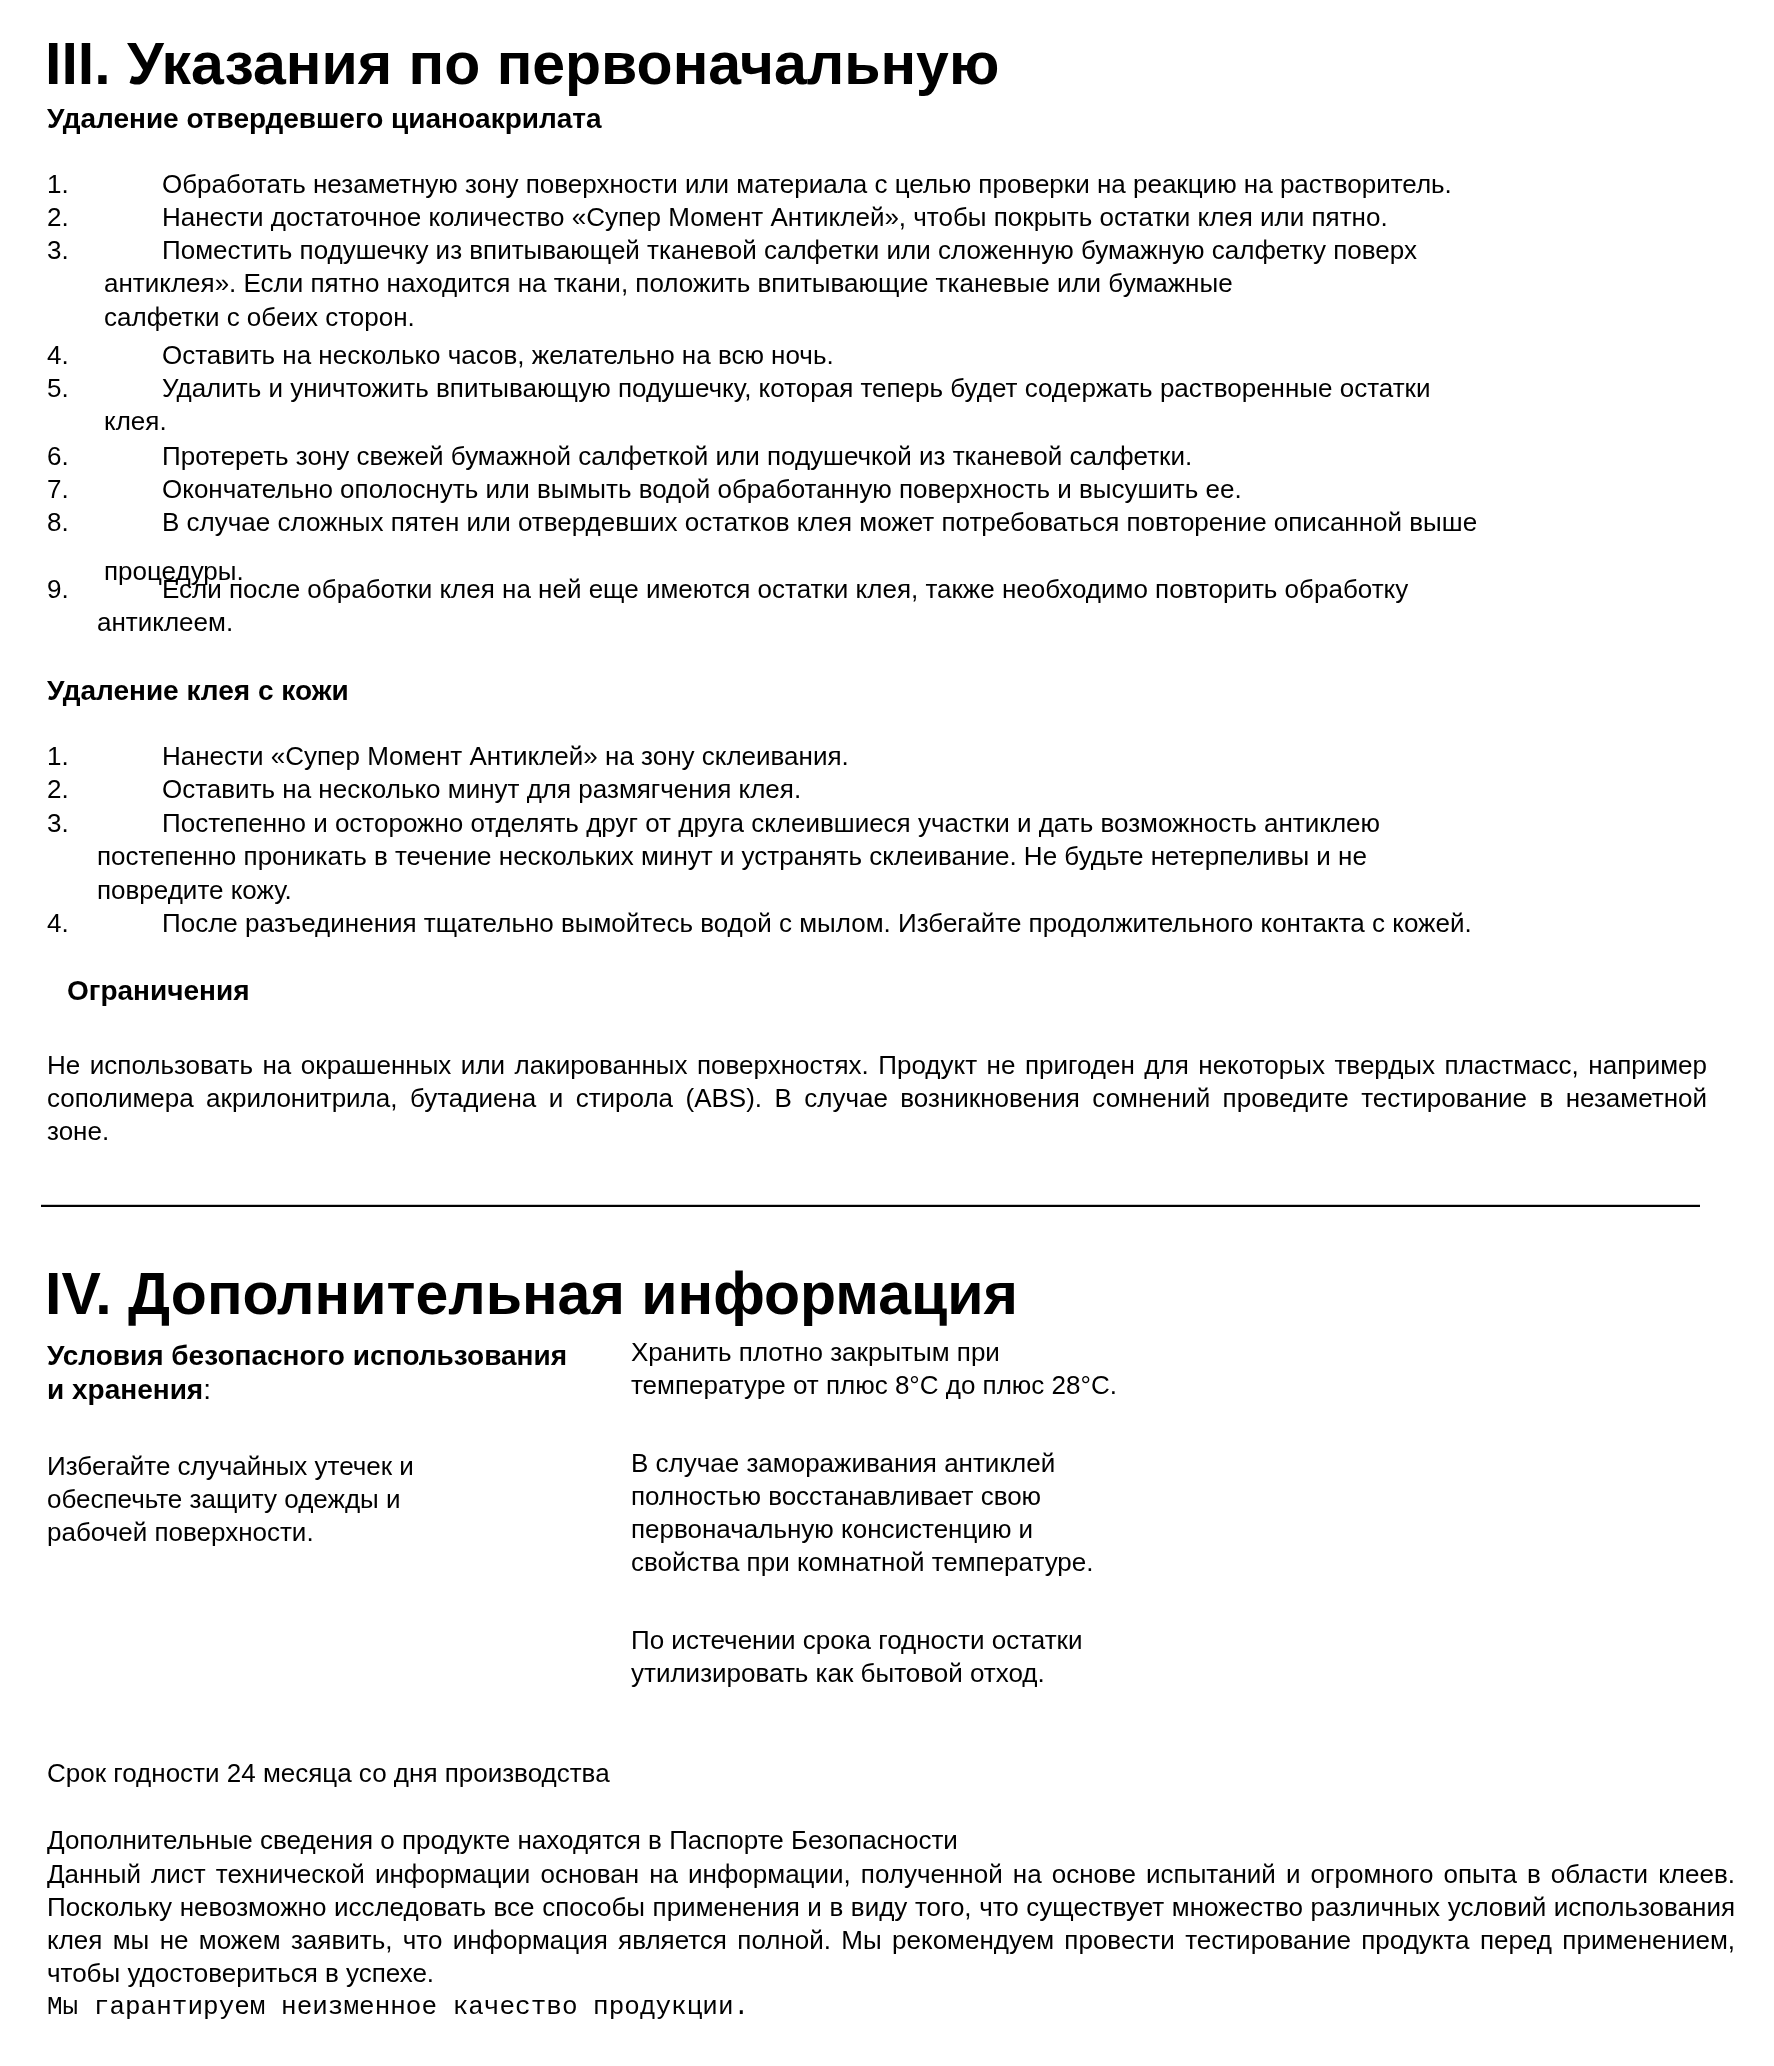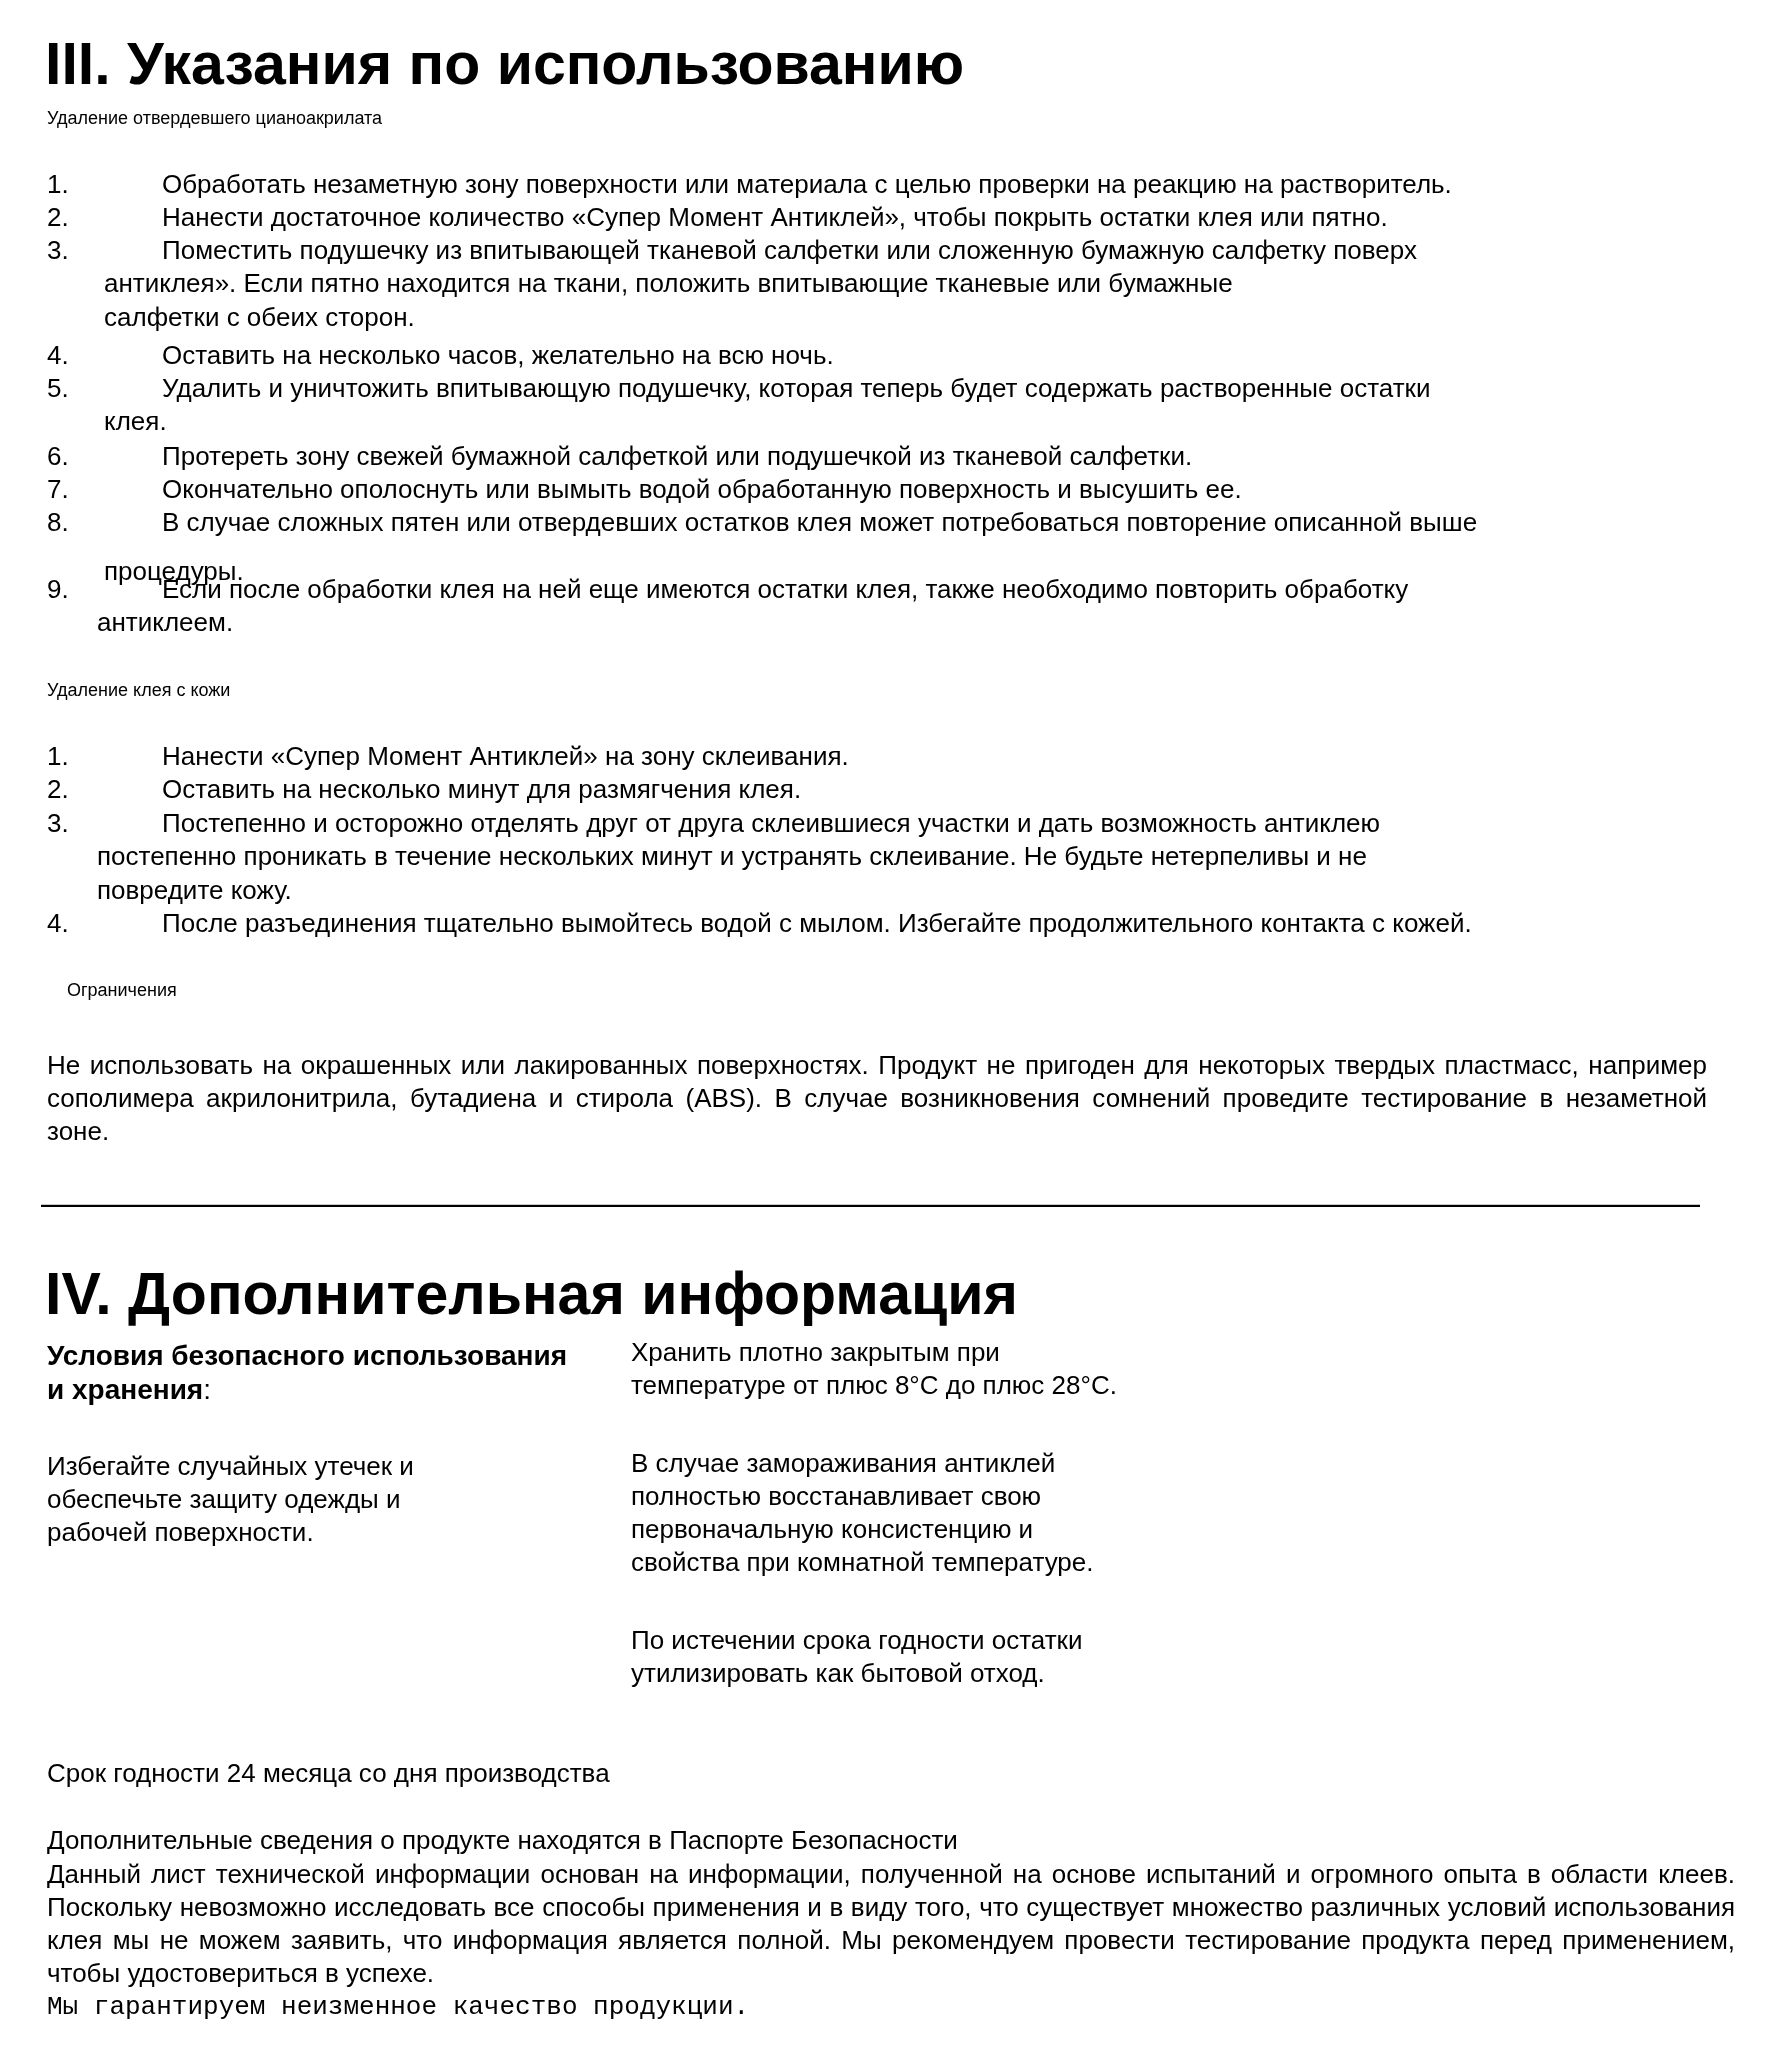--- a/index.html
+++ b/index.html
@@ -5,36 +5,36 @@
     html, body { margin: 0; padding: 0; background: #ffffff; }
     body {
       width: 1775px; height: 2066px; position: relative; overflow: hidden;
       font-family: "Liberation Sans", sans-serif; color: #000;
     }
     .abs { position: absolute; }
     .h1 {
       font-weight: bold; font-size: 59px; line-height: 62px; letter-spacing: 0px;
       white-space: nowrap;
     }
-    .h3 { font-weight: normal; font-size: 18px; line-height: 31px; white-space: nowrap; }
+    .h3 { font-weight: bold; font-size: 28px; line-height: 31px; white-space: nowrap; }
     .body { font-size: 26px; line-height: 33px; }
     .item { position: absolute; left: 47px; width: 1629px; font-size: 26px; line-height: 33px; }
     .item .num { position: absolute; left: 0; top: 0; }
     .item .first { position: absolute; left: 115px; top: 0; white-space: nowrap; }
     .item .cont { position: absolute; top: 33px; white-space: nowrap; }
     .item .cont2 { position: absolute; top: 67px; white-space: nowrap; }
     .justify { text-align: justify; text-align-last: left; }
     .rule { position: absolute; left: 41px; width: 1659px; top: 1204px; height: 2.3px; background: #000; border-top: 0.8px solid #c8c8c8; }
     .subhead2 { font-weight: bold; font-size: 28px; line-height: 34px; }
     .col { font-size: 26px; line-height: 33px; }
   </style>
 </head>
 <body>
 
-<div class="abs h1" style="left:45px; top:33px;">III. Указания по использованию</div>
+<div class="abs h1" style="left:45px; top:33px;">III. Указания по первоначальную</div>
 <div class="abs h3" style="left:47px; top:103px;">Удаление отвердевшего цианоакрилата</div>
 
 <div>
   <div class="item" style="top:168px;">
     <span class="num">1.</span>
     <span class="first">Обработать незаметную зону поверхности или материала с целью проверки на реакцию на растворитель.</span>
   </div>
   <div class="item" style="top:201px;">
     <span class="num">2.</span>
     <span class="first">Нанести достаточное количество «Супер Момент Антиклей», чтобы покрыть остатки клея или пятно.</span>

